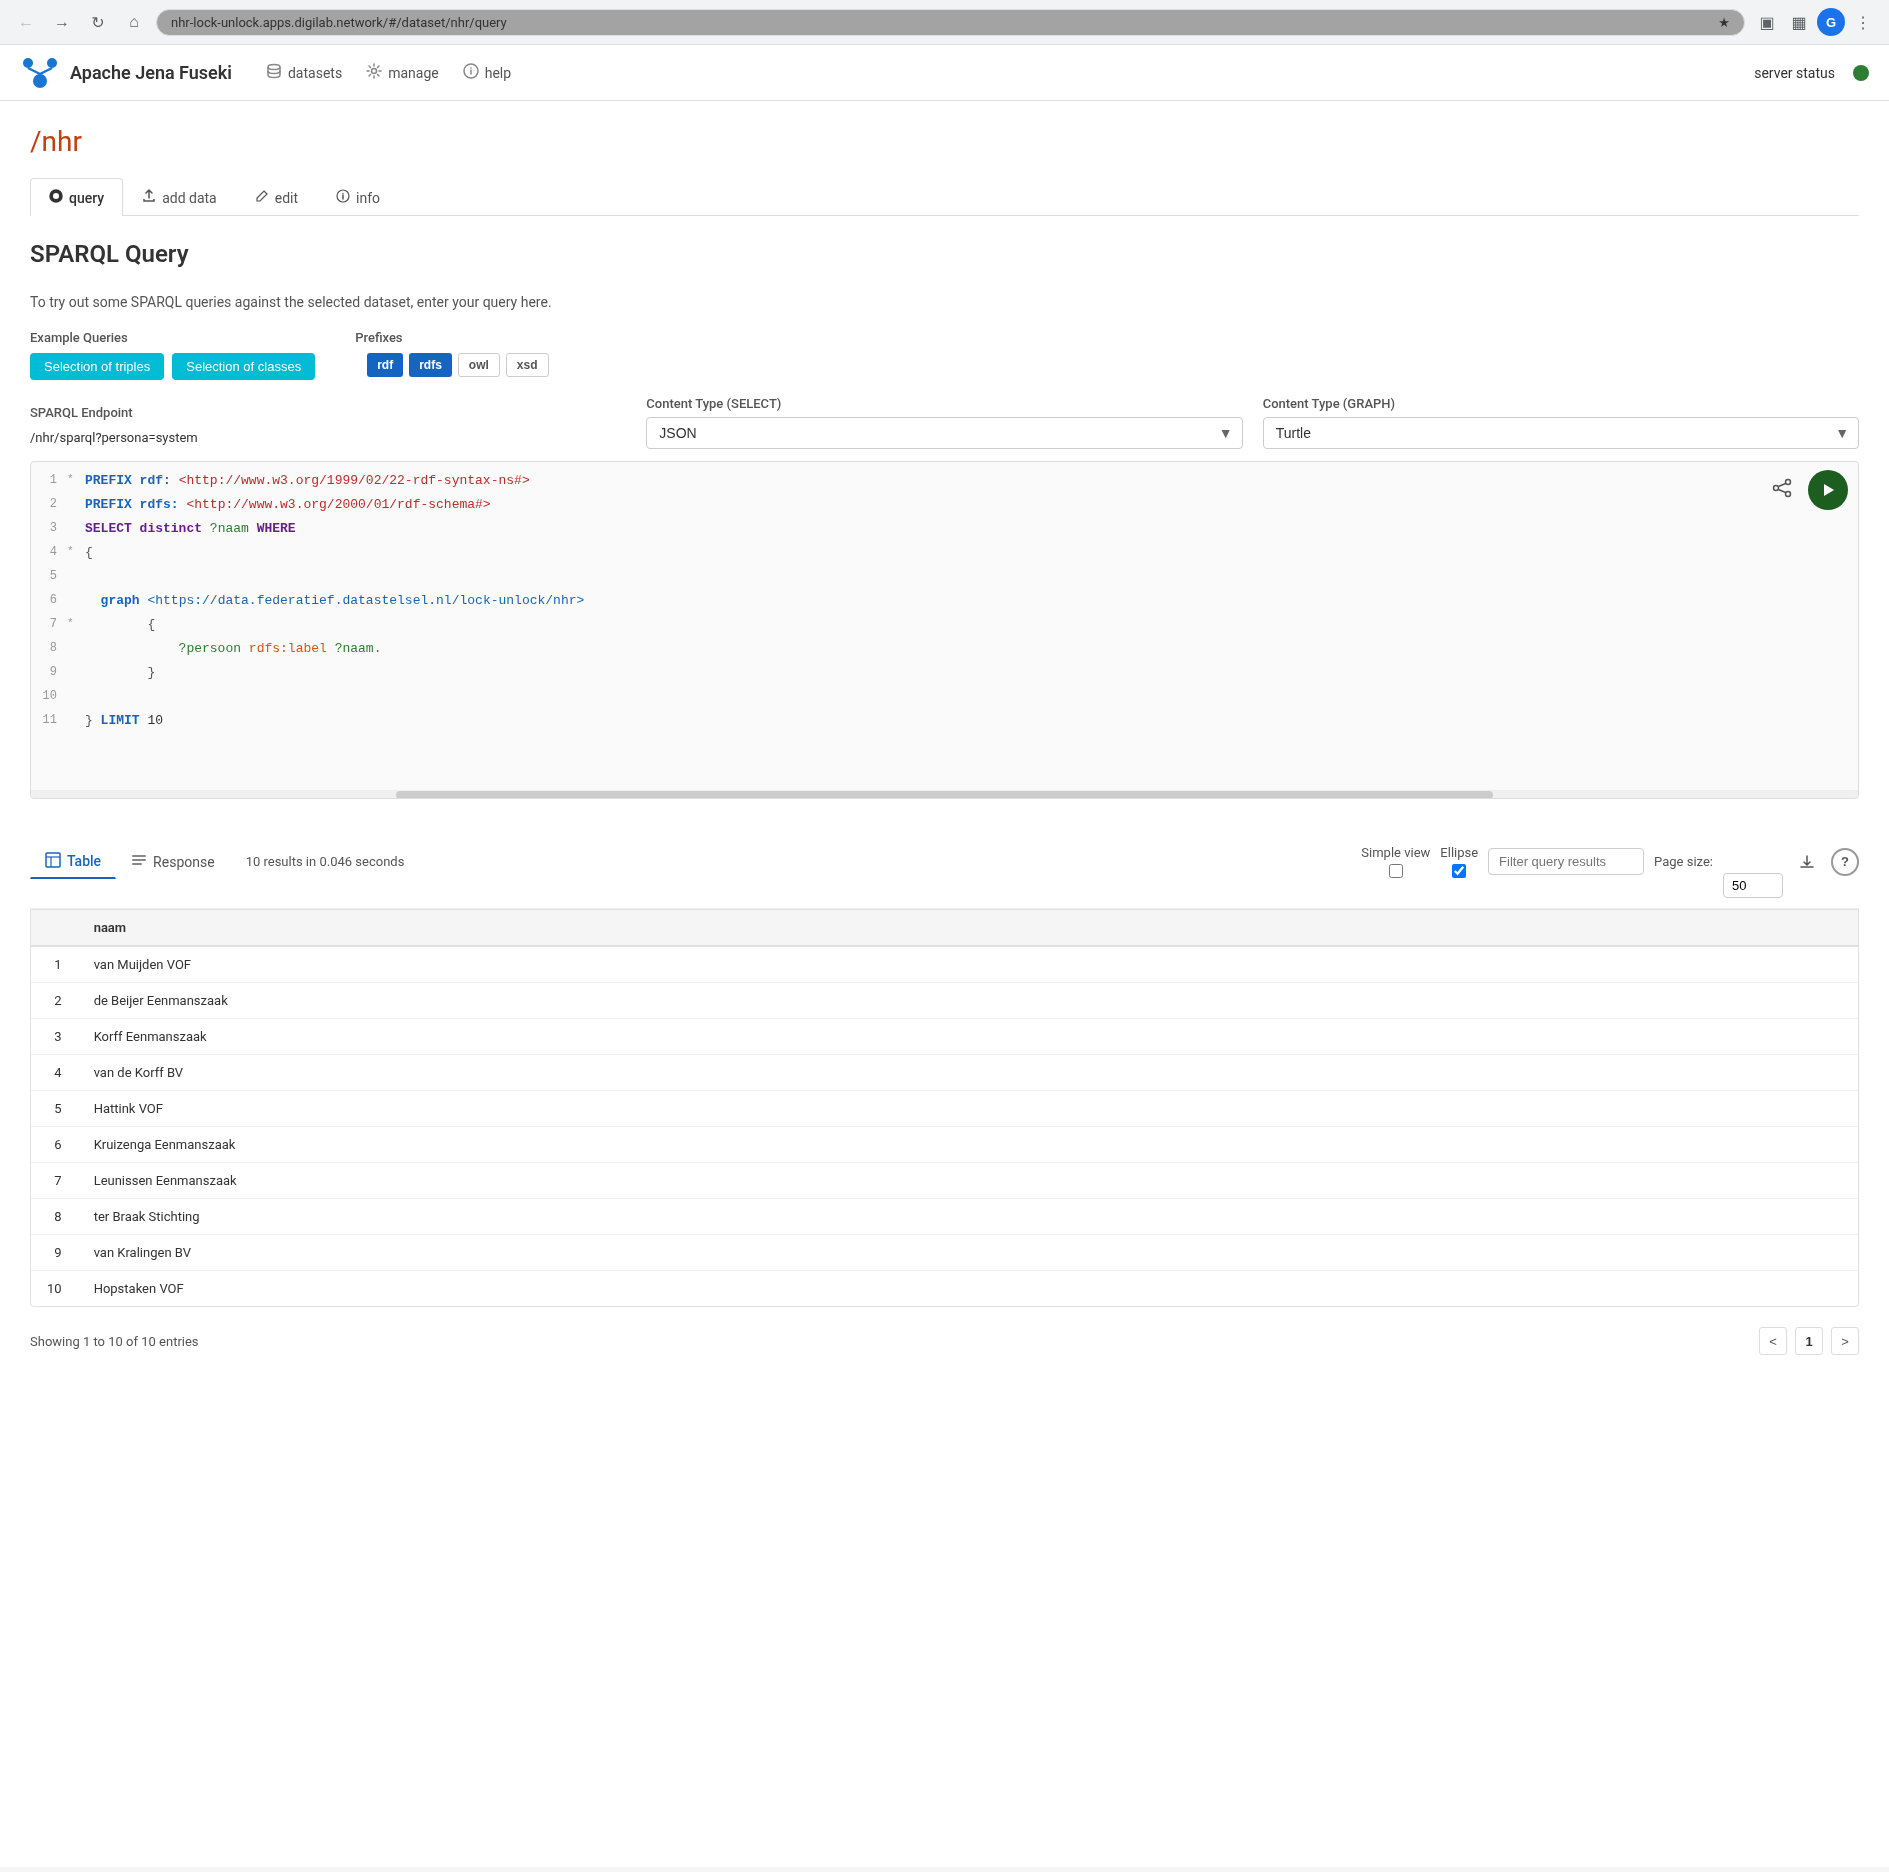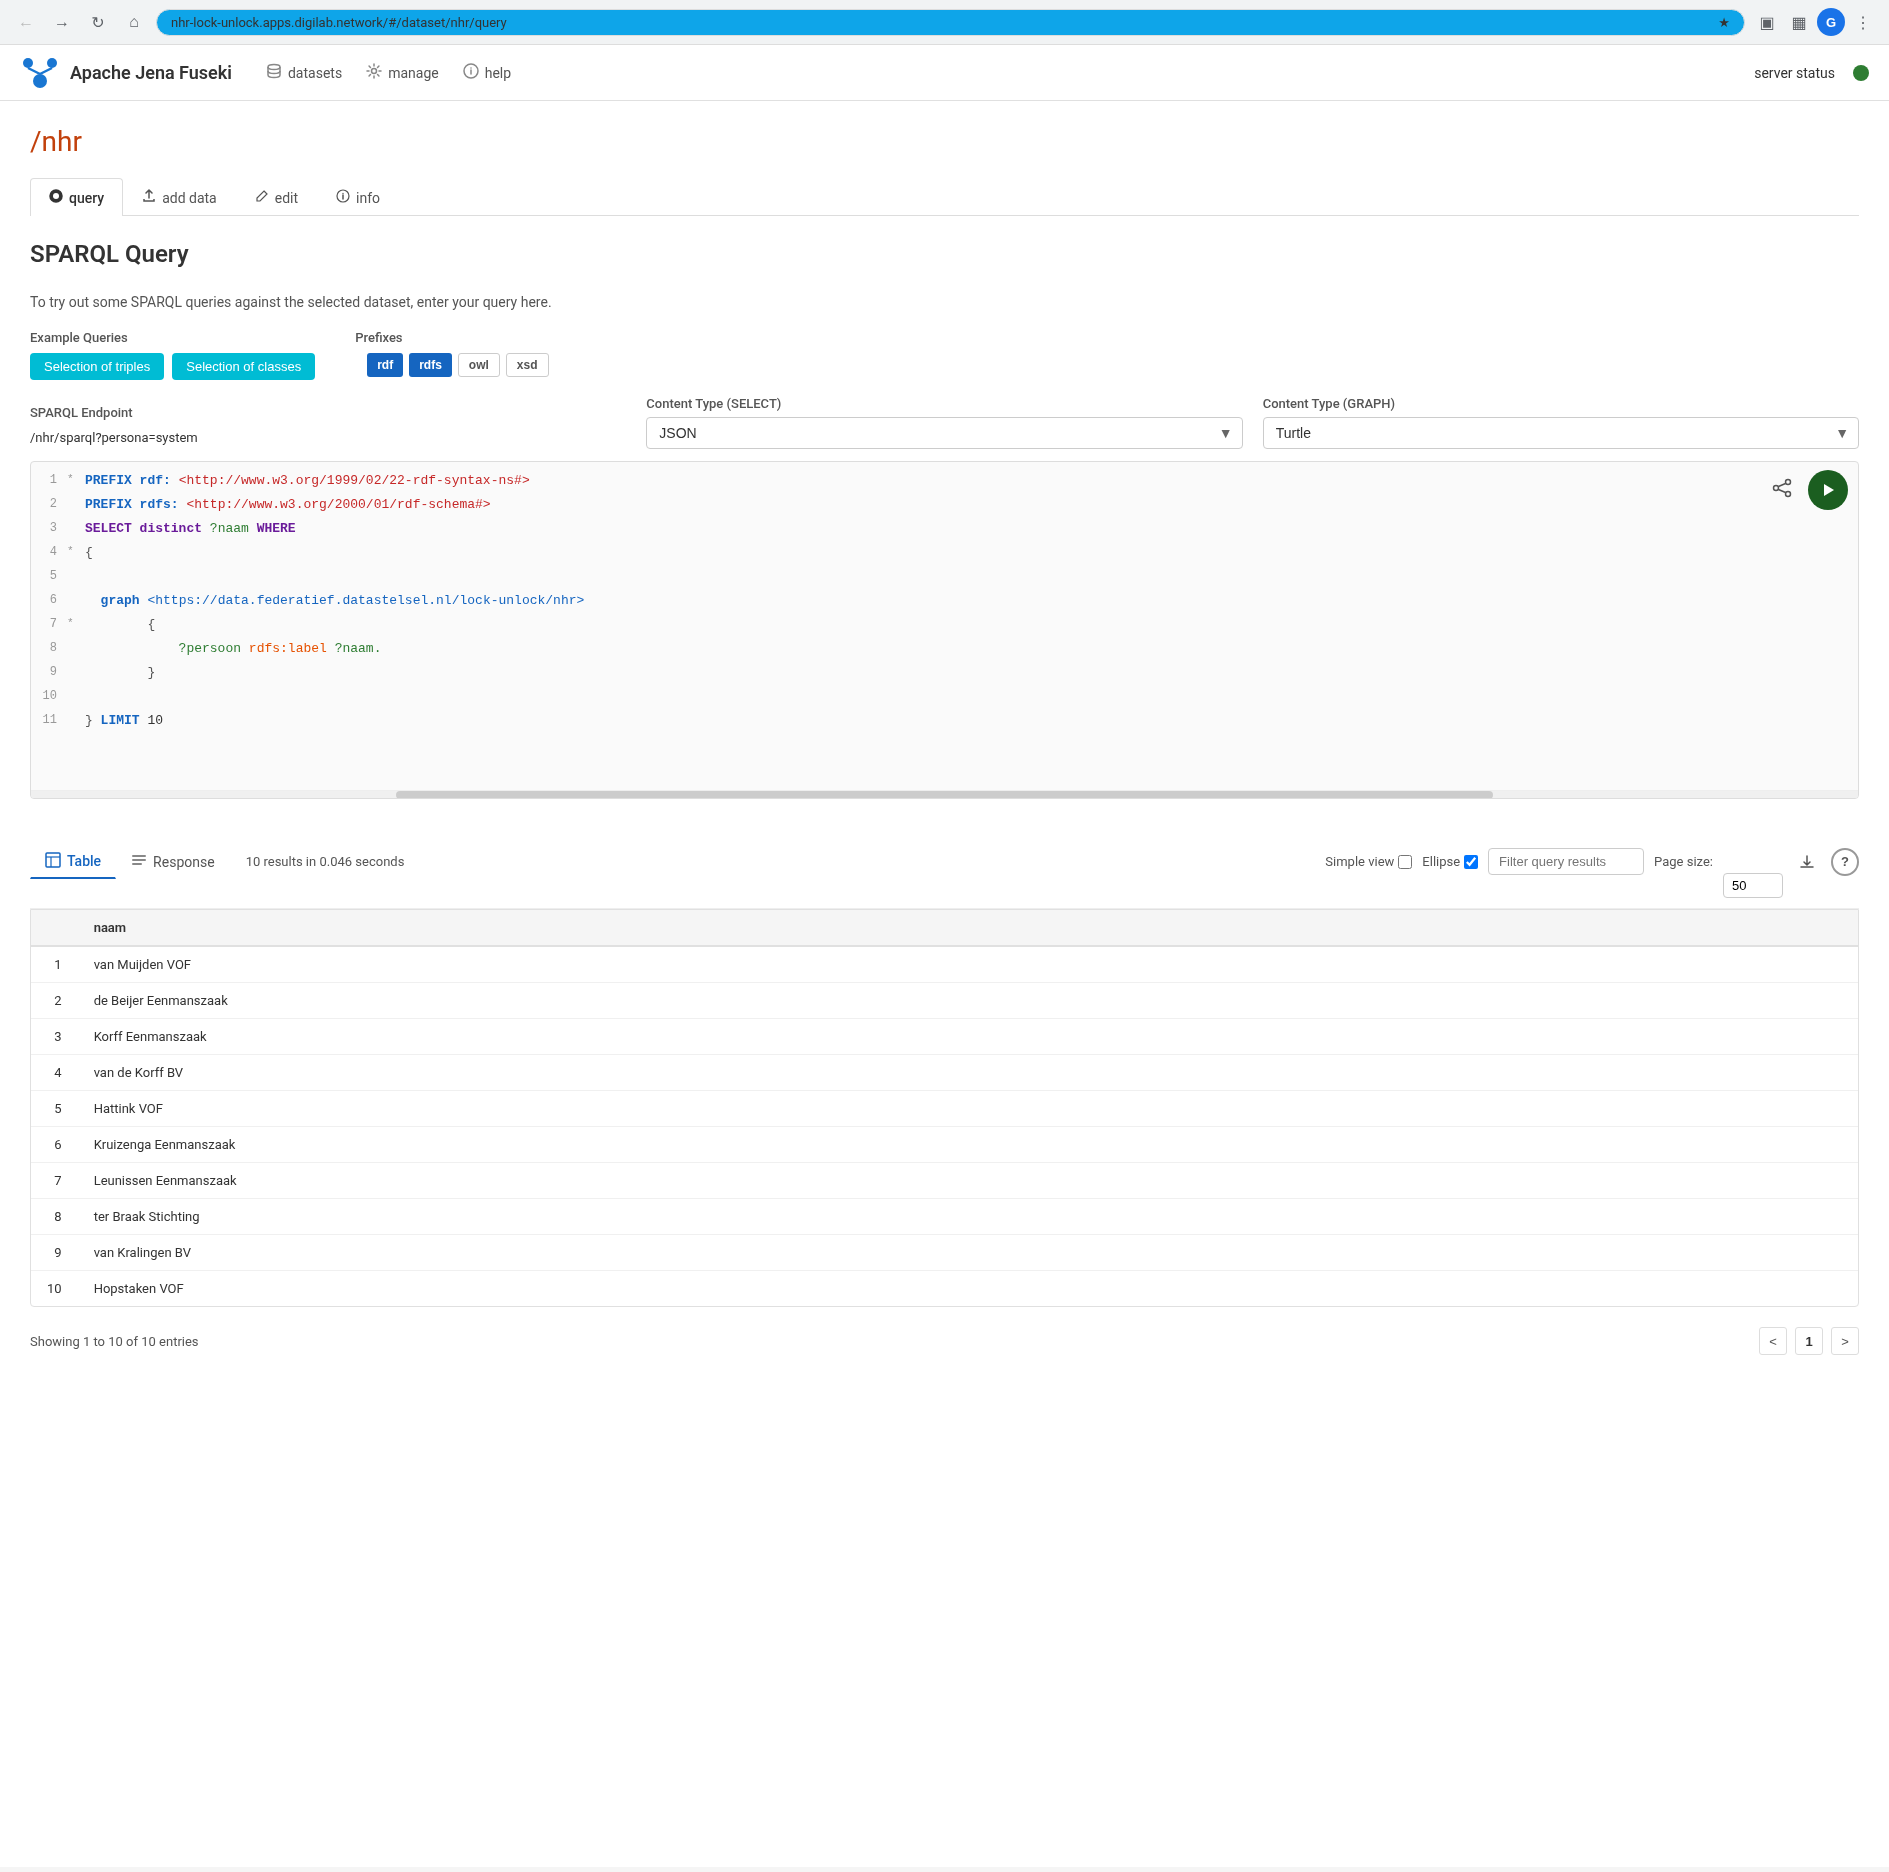--- a/index.html
+++ b/index.html
@@ -2,21 +2,21 @@
 <html><head>
   <meta charset="utf-8">
   <style>
     * { box-sizing: border-box; margin: 0; padding: 0; }
     body { font-family: -apple-system, BlinkMacSystemFont, 'Segoe UI', Roboto, sans-serif; font-size: 14px; background: #f5f5f5; color: #333; }
 
     
     .browser-chrome { background: #f1f3f4; padding: 8px 12px; display: flex; align-items: center; gap: 8px; border-bottom: 1px solid #ddd; }
     .browser-nav-btn { width: 28px; height: 28px; border-radius: 50%; border: none; background: transparent; cursor: pointer; display: flex; align-items: center; justify-content: center; color: #5f6368; font-size: 16px; }
     .browser-nav-btn.disabled { color: #bbb; cursor: default; }
-    .address-bar { flex: 1; background: #0ea5e9; border: 1px solid #ddd; border-radius: 20px; padding: 5px 14px; font-size: 13px; color: #333; display: flex; align-items: center; gap: 6px; }
+    .address-bar { flex: 1; background: #a3a3a3; border: 1px solid #ddd; border-radius: 20px; padding: 5px 14px; font-size: 13px; color: #333; display: flex; align-items: center; gap: 6px; }
     .address-bar .url-text { flex: 1; color: #333; font-size: 13px; }
     .browser-actions { display: flex; gap: 4px; align-items: center; }
     .browser-action-btn { width: 28px; height: 28px; border-radius: 50%; border: none; background: transparent; cursor: pointer; display: flex; align-items: center; justify-content: center; color: #5f6368; font-size: 16px; }
     .profile-btn { width: 28px; height: 28px; border-radius: 50%; background: #1a73e8; border: none; cursor: pointer; display: flex; align-items: center; justify-content: center; color: white; font-size: 13px; font-weight: bold; }
 
     
     .app { background: white; min-height: calc(100vh - 50px); }
 
     
     .navbar { background: white; border-bottom: 1px solid #e0e0e0; padding: 0 20px; display: flex; align-items: center; height: 56px; gap: 24px; }
@@ -87,21 +87,21 @@
     .editor-scrollbar { height: 8px; background: #f0f0f0; border-top: 1px solid #eee; }
     .editor-scrollbar-thumb { height: 8px; width: 60%; background: #ccc; border-radius: 4px; margin-left: 20%; }
 
     
     .results-header { display: flex; align-items: center; gap: 16px; padding: 10px 0; border-bottom: 1px solid #eee; margin-bottom: 0; flex-wrap: wrap; }
     .results-tabs { display: flex; gap: 0; }
     .result-tab { padding: 6px 14px; cursor: pointer; border: 1px solid transparent; font-size: 14px; display: flex; align-items: center; gap: 6px; color: #555; background: transparent; border-radius: 4px 4px 0 0; }
     .result-tab.active { color: #1565c0; border-bottom: 2px solid #1565c0; font-weight: 500; }
     .results-info { font-size: 13px; color: #555; }
     .results-controls { margin-left: auto; display: flex; align-items: center; gap: 10px; }
-    .simple-view-label { font-size: 13px; color: #555; display: flex; align-items: center; gap: 4px; }
+    .simple-view-label { font-size: 13px; color: #555; display: flex; align-items: center; gap: 4px; flex-direction: column; }
     .checkbox { width: 14px; height: 14px; cursor: pointer; }
     .filter-input { padding: 5px 10px; border: 1px solid #ccc; border-radius: 4px; font-size: 13px; width: 156px; }
     .page-size-label { font-size: 13px; color: #555; }
     .page-size-select { padding: 4px 28px 4px 8px; border: 1px solid #ccc; border-radius: 4px; font-size: 13px; background: white; appearance: none; margin-top: 48px; }
     .download-btn { width: 28px; height: 28px; border: none; background: transparent; cursor: pointer; color: #555; display: flex; align-items: center; justify-content: center; }
     .help-btn { width: 28px; height: 28px; border: none; background: transparent; cursor: pointer; color: #555; display: flex; align-items: center; justify-content: center; font-weight: bold; border-radius: 50%; border: 2px solid #999; font-size: 13px; }
 
     
     .results-table-wrapper { border: 1px solid #e0e0e0; border-radius: 0 0 4px 4px; overflow: hidden; }
     .results-table { width: 100%; border-collapse: collapse; }

